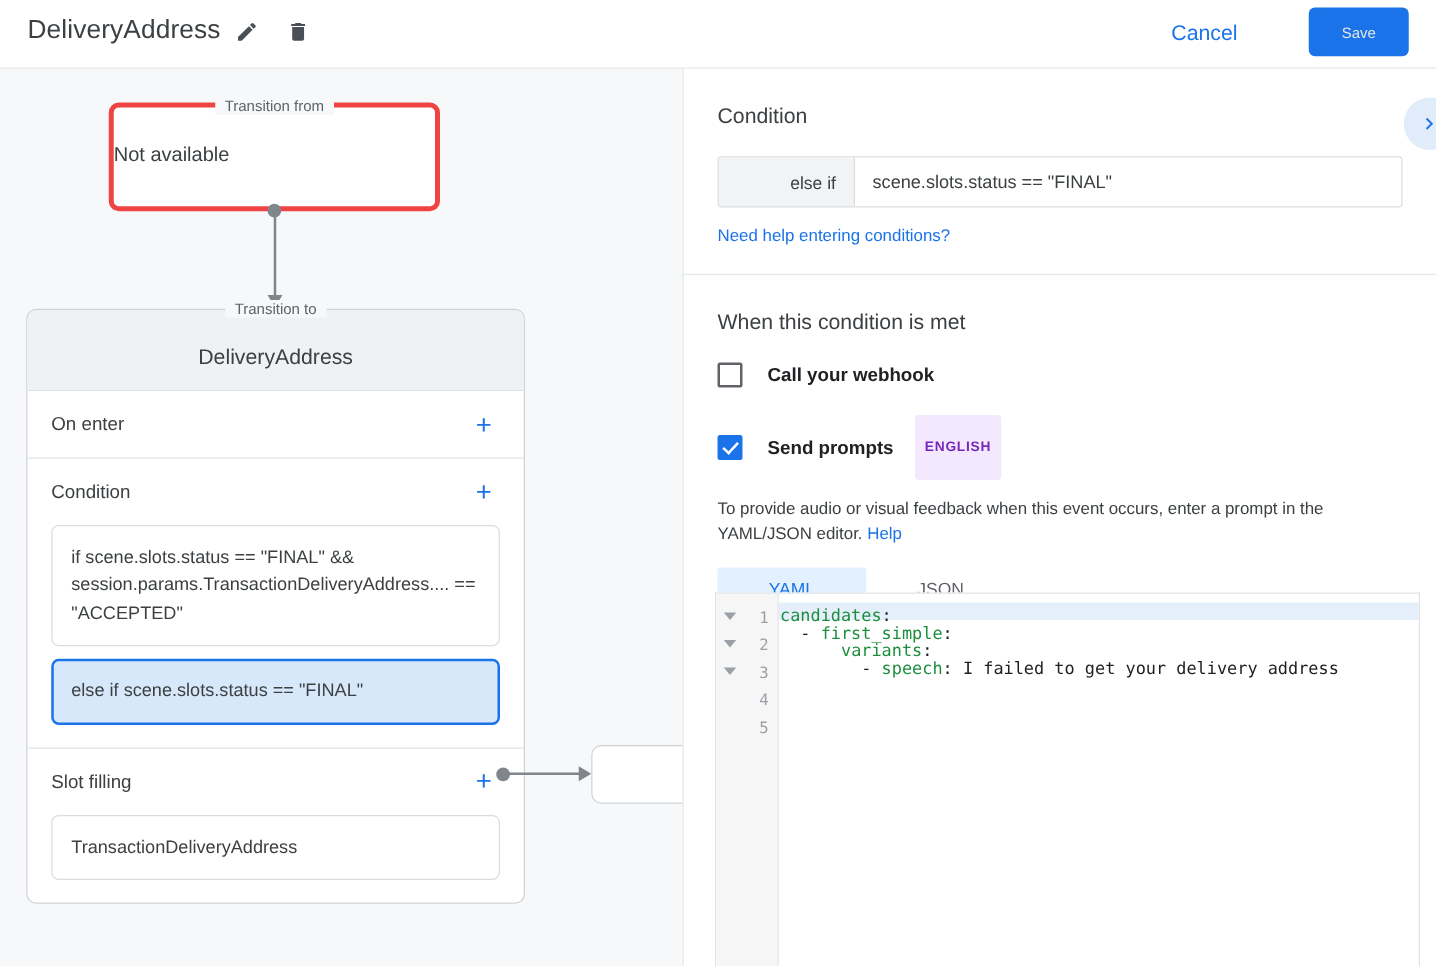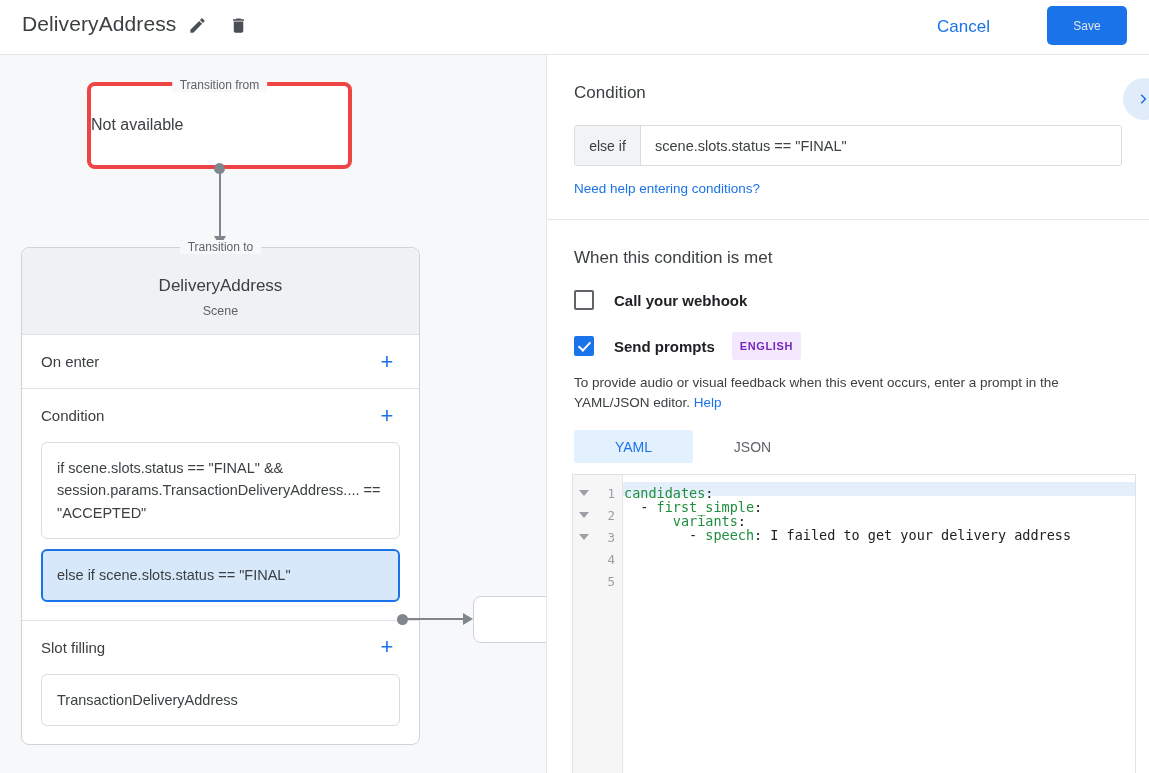--- a/index.html
+++ b/index.html
@@ -266,20 +266,21 @@
     overflow: hidden;
   }
   .cond-prefix {
     width: 65px;
     background: #f1f3f4;
     border-right: 1px solid #dadce0;
     display: flex; align-items: center; justify-content: center;
     font-size: 14px;
     color: #3c4043;
     flex: 0 0 auto;
+    padding-left: 43px;
   }
   .cond-input {
     flex: 1 1 auto;
     border: none;
     outline: none;
     padding: 0 14px;
     font-size: 14.5px;
     color: #3c4043;
     font-family: inherit;
     background: #ffffff;
@@ -327,21 +328,21 @@
     font-size: 15px;
     color: #202124;
     font-weight: bold;
   }
   .lang-badge {
     margin-left: 17px;
     background: #f3e8fd;
     color: #7627bb;
     font-size: 11px;
     letter-spacing: 0.6px;
-    padding: 8px 8px;
+    padding: 20px 8px;
     border-radius: 3px;
     font-weight: bold;
   }
   .hint-text {
     margin-top: 13px;
     font-size: 13.5px;
     line-height: 1.45;
     color: #3c4043;
     max-width: 552px;
   }
@@ -457,21 +458,20 @@
 
   <div class="connector-dot" id="conn-dot-1"></div>
   <div class="connector-line" id="conn-line-1"></div>
   <div class="arrow-down" id="arrow-down-1"></div>
 
   <div id="scene-card">
     <span class="node-legend">Transition to</span>
 
     <div class="scene-header">
       <div class="scene-name">DeliveryAddress</div>
-      <div class="scene-sub">Scene</div>
     </div>
 
     <div class="scene-section">
       <div class="section-head">
         <span class="section-title">On enter</span>
         <span class="plus-btn">+</span>
       </div>
     </div>
 
     <div class="scene-section">

